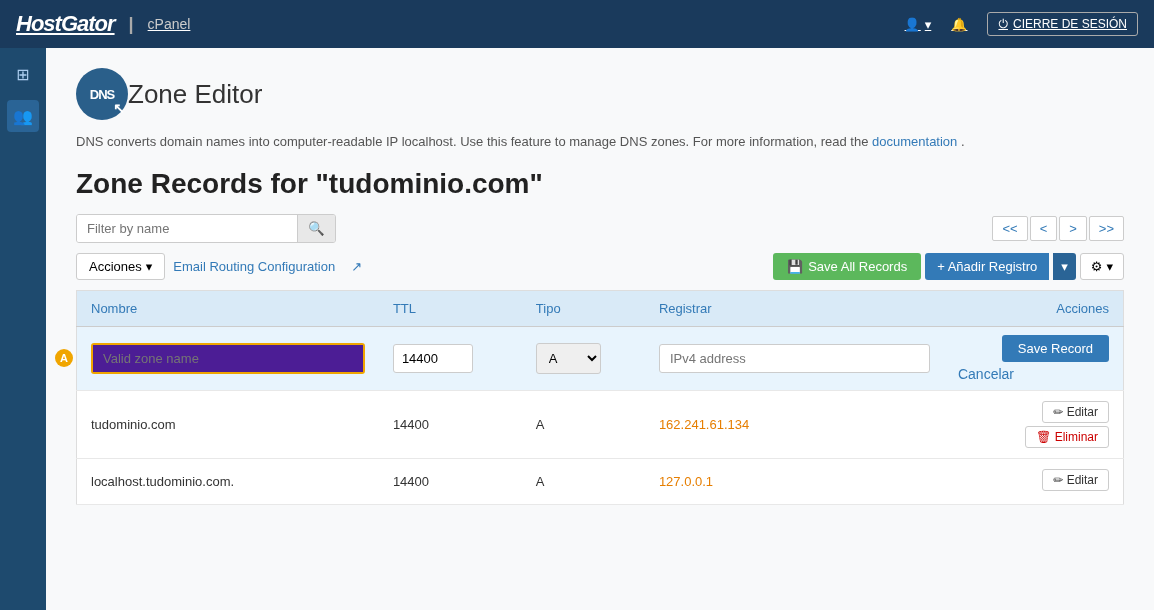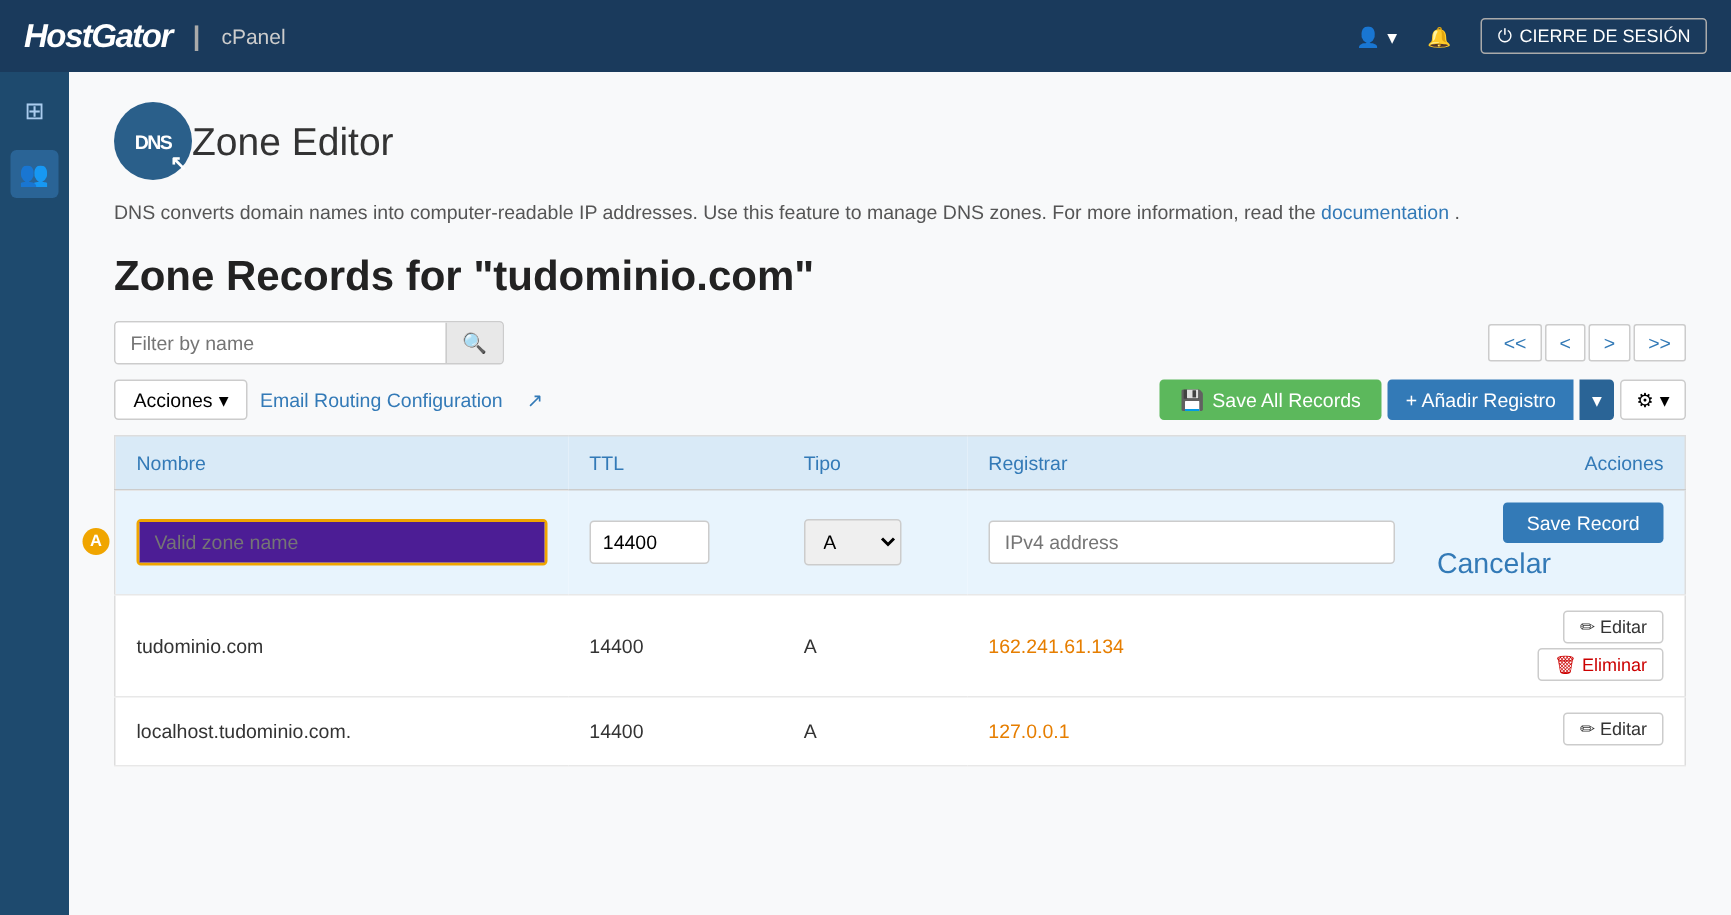--- a/index.html
+++ b/index.html
@@ -6,20 +6,21 @@
     body { font-family: Arial, sans-serif; font-size: 14px; color: #333; background: #f4f4f4; }
 
     
     .top-nav {
       background: #1a3a5c;
       height: 48px;
       display: flex;
       align-items: center;
       padding: 12px 16px;
       color: #fff;
+      text-decoration: underline;
     }
     .top-nav .brand {
       display: flex;
       align-items: center;
       gap: 10px;
       font-size: 20px;
       font-weight: bold;
     }
     .brand-logo {
       color: #fff;
@@ -401,21 +402,21 @@
       padding: 6px 16px;
       border-radius: 3px;
       cursor: pointer;
       font-size: 13px;
       white-space: nowrap;
     }
     .btn-cancelar {
       background: none;
       border: none;
       color: #337ab7;
-      font-size: 19px;
+      font-size: 14px;
       cursor: pointer;
       display: block;
       margin-top: 4px;
     }
 
     
     .domain-name { color: #333; }
     .ip-link { color: #e67e00; text-decoration: none; }
     .btn-editar {
       background: #fff;
@@ -479,21 +480,21 @@
 
     <div class="page-header">
       <div class="dns-icon">
         <span>DNS</span>
         <span class="cursor">↖</span>
       </div>
       <h1 class="page-title-text">Zone Editor</h1>
     </div>
 
     <p class="description">
-      <span>DNS converts domain names into computer-readable IP addresses. Use this feature to manage DNS zones. For more information, read the </span>
+      <span>DNS converts domain names into computer-readable IP localhost. Use this feature to manage DNS zones. For more information, read the </span>
       <a href="#">documentation</a>
       <span>.</span>
     </p>
 
     <h2 class="zone-title">Zone Records for "tudominio.com"</h2>
 
     <div class="filter-bar">
       <div class="search-box">
         <input class="search-input" type="text" placeholder="Filter by name" style="">
         <button class="search-btn">🔍</button>

